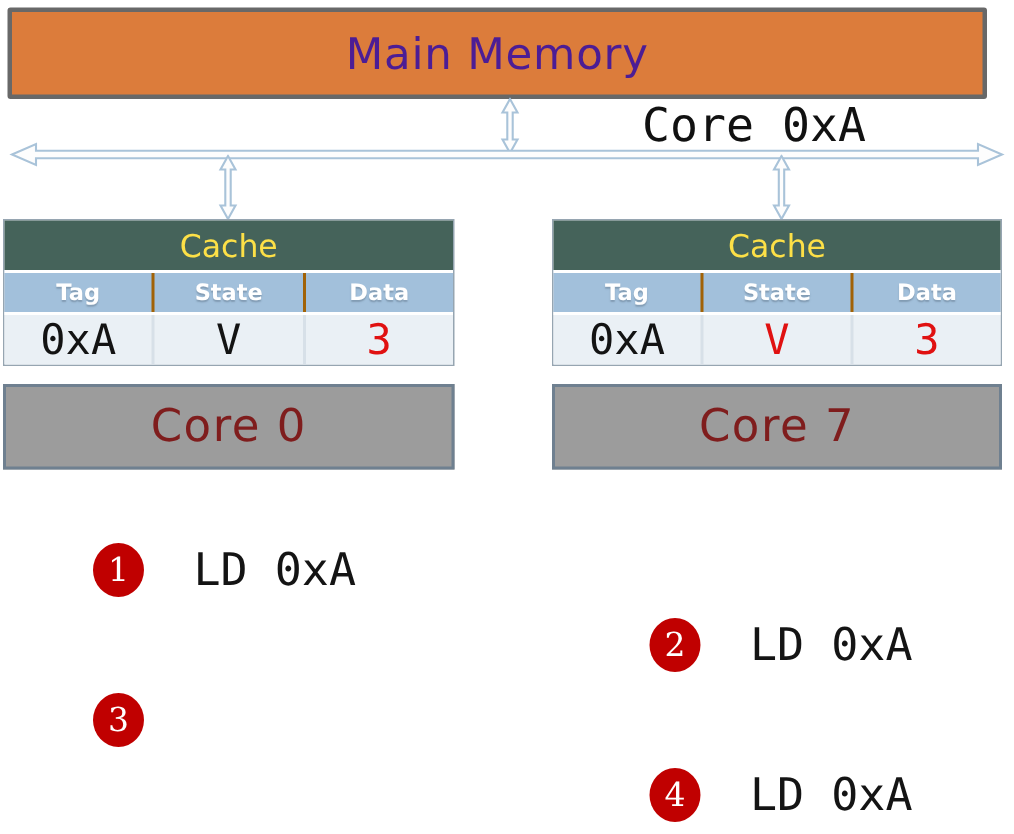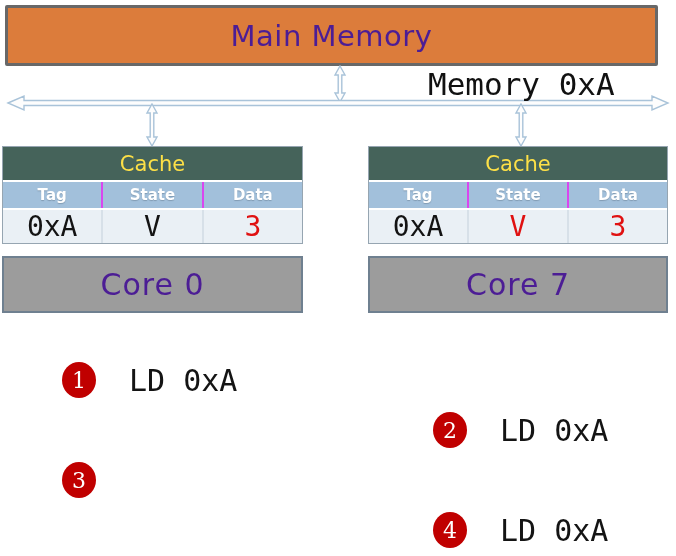--- a/index.html
+++ b/index.html
@@ -30,36 +30,36 @@
   .cache.right{left:368px;width:300px;}
   .cache-title{
     height:33px;background:#45635A;color:#fde047;font-size:21px;
     display:flex;align-items:center;justify-content:center;
   }
   .cache-cols{display:flex;height:26px;background:#A2C0DB;border-top:2px solid #fff;}
   .cache-cols .cell{
     flex:1;display:flex;align-items:center;justify-content:center;
     color:#fff;font-size:15px;font-weight:bold;text-shadow:0 1px 1px rgba(90,110,130,.45);
   }
-  .cache-cols .cell + .cell{border-left:2px solid #d946ef;}
+  .cache-cols .cell + .cell{border-left:2px solid #a16207;}
   .cache-row{display:flex;height:33px;background:#EAF0F5;border-top:2px solid #fff;}
   .cache-row .cell{
     flex:1;display:flex;align-items:center;justify-content:center;
     font-family:"DejaVu Sans Mono",monospace;font-size:28px;color:#131313;
   }
   .cache-row .cell + .cell{border-left:2px solid #D7E0E8;}
   .cell.red{color:#E01111;}
   
   .core{
     position:absolute;top:256px;height:53px;background:#9C9C9C;border:2px solid #6F8090;
     display:flex;align-items:center;justify-content:center;box-sizing:content-box;
   }
   .core.left{left:2px;width:297px;}
   .core.right{left:368px;width:296px;}
-  .core-label{color:#4c1d95;font-size:30px;letter-spacing:1px;}
+  .core-label{color:#7f1d1d;font-size:30px;letter-spacing:1px;}
   
   .op{position:absolute;display:flex;align-items:center;height:36px;}
   .op-badge{
     width:34px;height:36px;border-radius:50%;background:#C00000;
     display:flex;align-items:center;justify-content:center;flex:0 0 auto;
     color:#fff;font-family:"DejaVu Serif",serif;font-size:22px;
   }
   .op-label{
     margin-left:33px;font-family:"DejaVu Sans Mono",monospace;font-size:30px;color:#141414;
     white-space:pre;
@@ -79,21 +79,21 @@
   </div>
 
   <svg class="arr" style="left:333px;top:65px;" width="14" height="38">
     <path d="M7,1 L12,10 L8.8,10 L8.8,28 L12,28 L7,37 L2,28 L5.2,28 L5.2,10 L2,10 Z" fill="#FDFDFD" stroke="#A9C3D9" stroke-width="1.4"></path>
   </svg>
 
   <svg class="arr" style="left:0;top:92px;" width="676" height="22">
     <path d="M8,11 L24,4 L24,8.5 L652,8.5 L652,4 L668,11 L652,18 L652,13.5 L24,13.5 L24,18 Z" fill="#FDFDFD" stroke="#A9C3D9" stroke-width="1.4"></path>
   </svg>
 
-  <div class="busrd">Memory 0xA</div>
+  <div class="busrd">Core 0xA</div>
 
   <svg class="arr" style="left:145px;top:103px;" width="14" height="44">
     <path d="M7,1 L12,10 L8.8,10 L8.8,34 L12,34 L7,43 L2,34 L5.2,34 L5.2,10 L2,10 Z" fill="#FDFDFD" stroke="#A9C3D9" stroke-width="1.4"></path>
   </svg>
 
   <svg class="arr" style="left:514px;top:103px;" width="14" height="44">
     <path d="M7,1 L12,10 L8.8,10 L8.8,34 L12,34 L7,43 L2,34 L5.2,34 L5.2,10 L2,10 Z" fill="#FDFDFD" stroke="#A9C3D9" stroke-width="1.4"></path>
   </svg>
 
   <div class="cache left">

